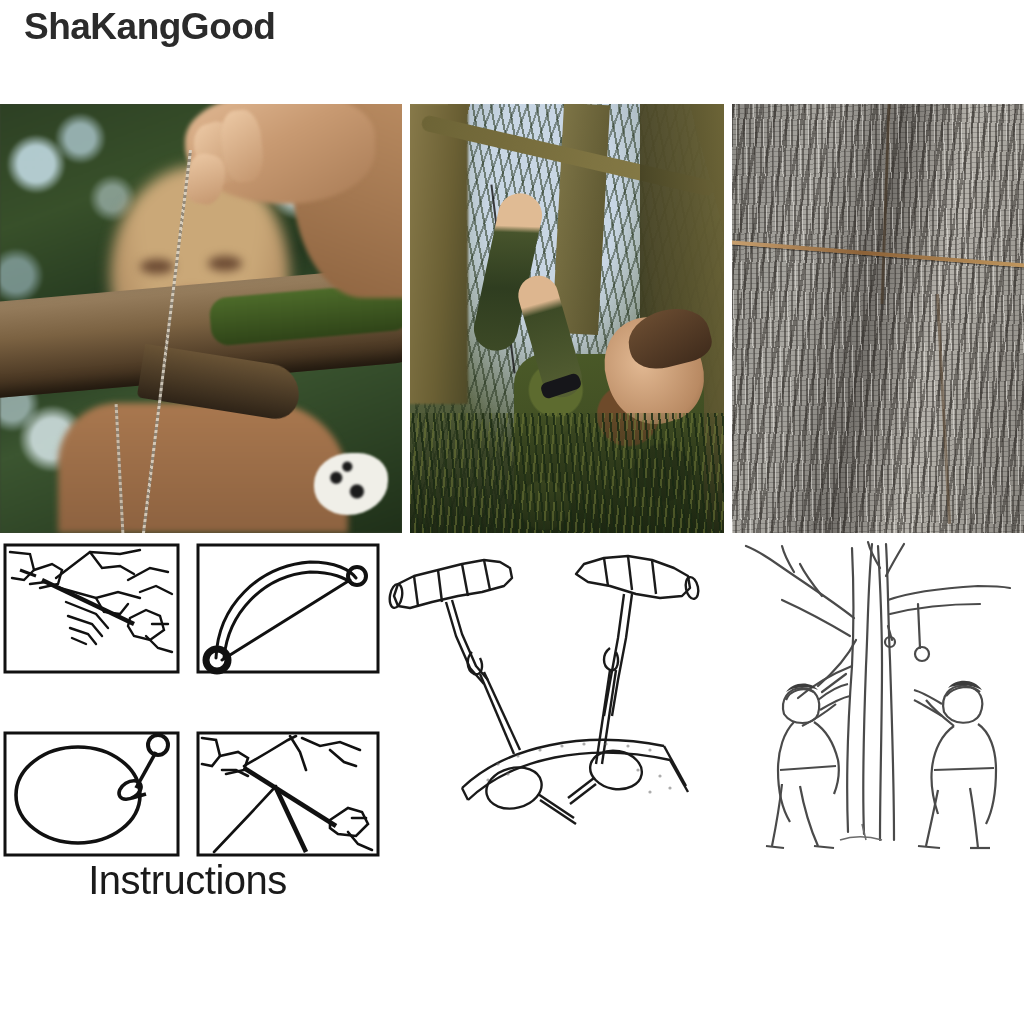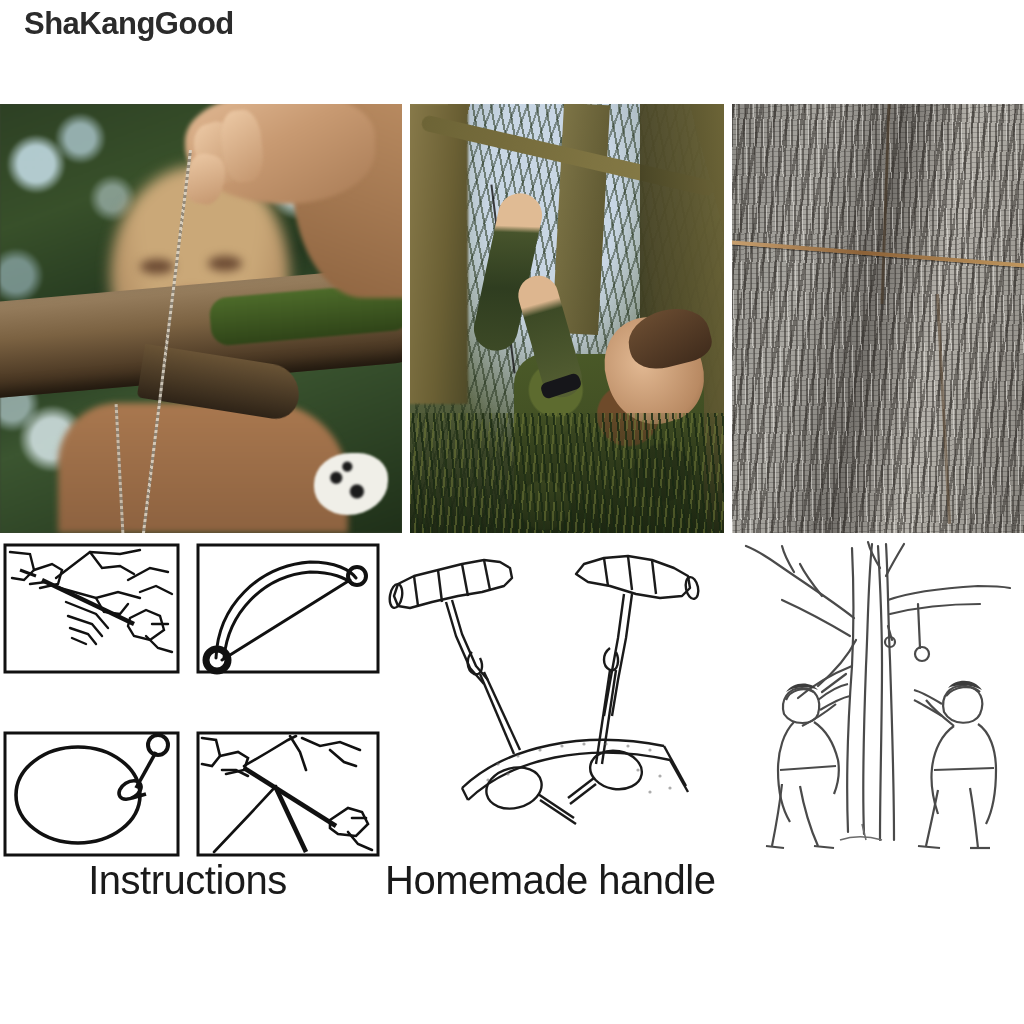--- a/index.html
+++ b/index.html
@@ -13,21 +13,21 @@
     overflow: hidden;
     font-family: "Liberation Sans", sans-serif;
     position: relative;
   }
 
   
   #watermark {
     position: absolute;
     left: 24px;
     top: 8px;
-    font-size: 31px;
+    font-size: 37px;
     font-weight: bold;
     letter-spacing: -0.5px;
     color: #2b2b2b;
     line-height: 1.05;
     white-space: nowrap;
     font-family: "Liberation Sans", sans-serif;
   }
 
   
   #photo-row {
@@ -585,14 +585,13 @@
         <path d="M118 300 C 130 296, 146 296, 160 300"></path>
         <path d="M140 284 L144 300"></path>
       </g>
     </svg>
   </div>
 
 </div>
 
 <div id="caption-row">
   <div class="caption" id="caption-instructions">Instructions</div>
-  <div class="caption" id="caption-handle">Homemade handle</div>
 </div>
 
 </body></html>

